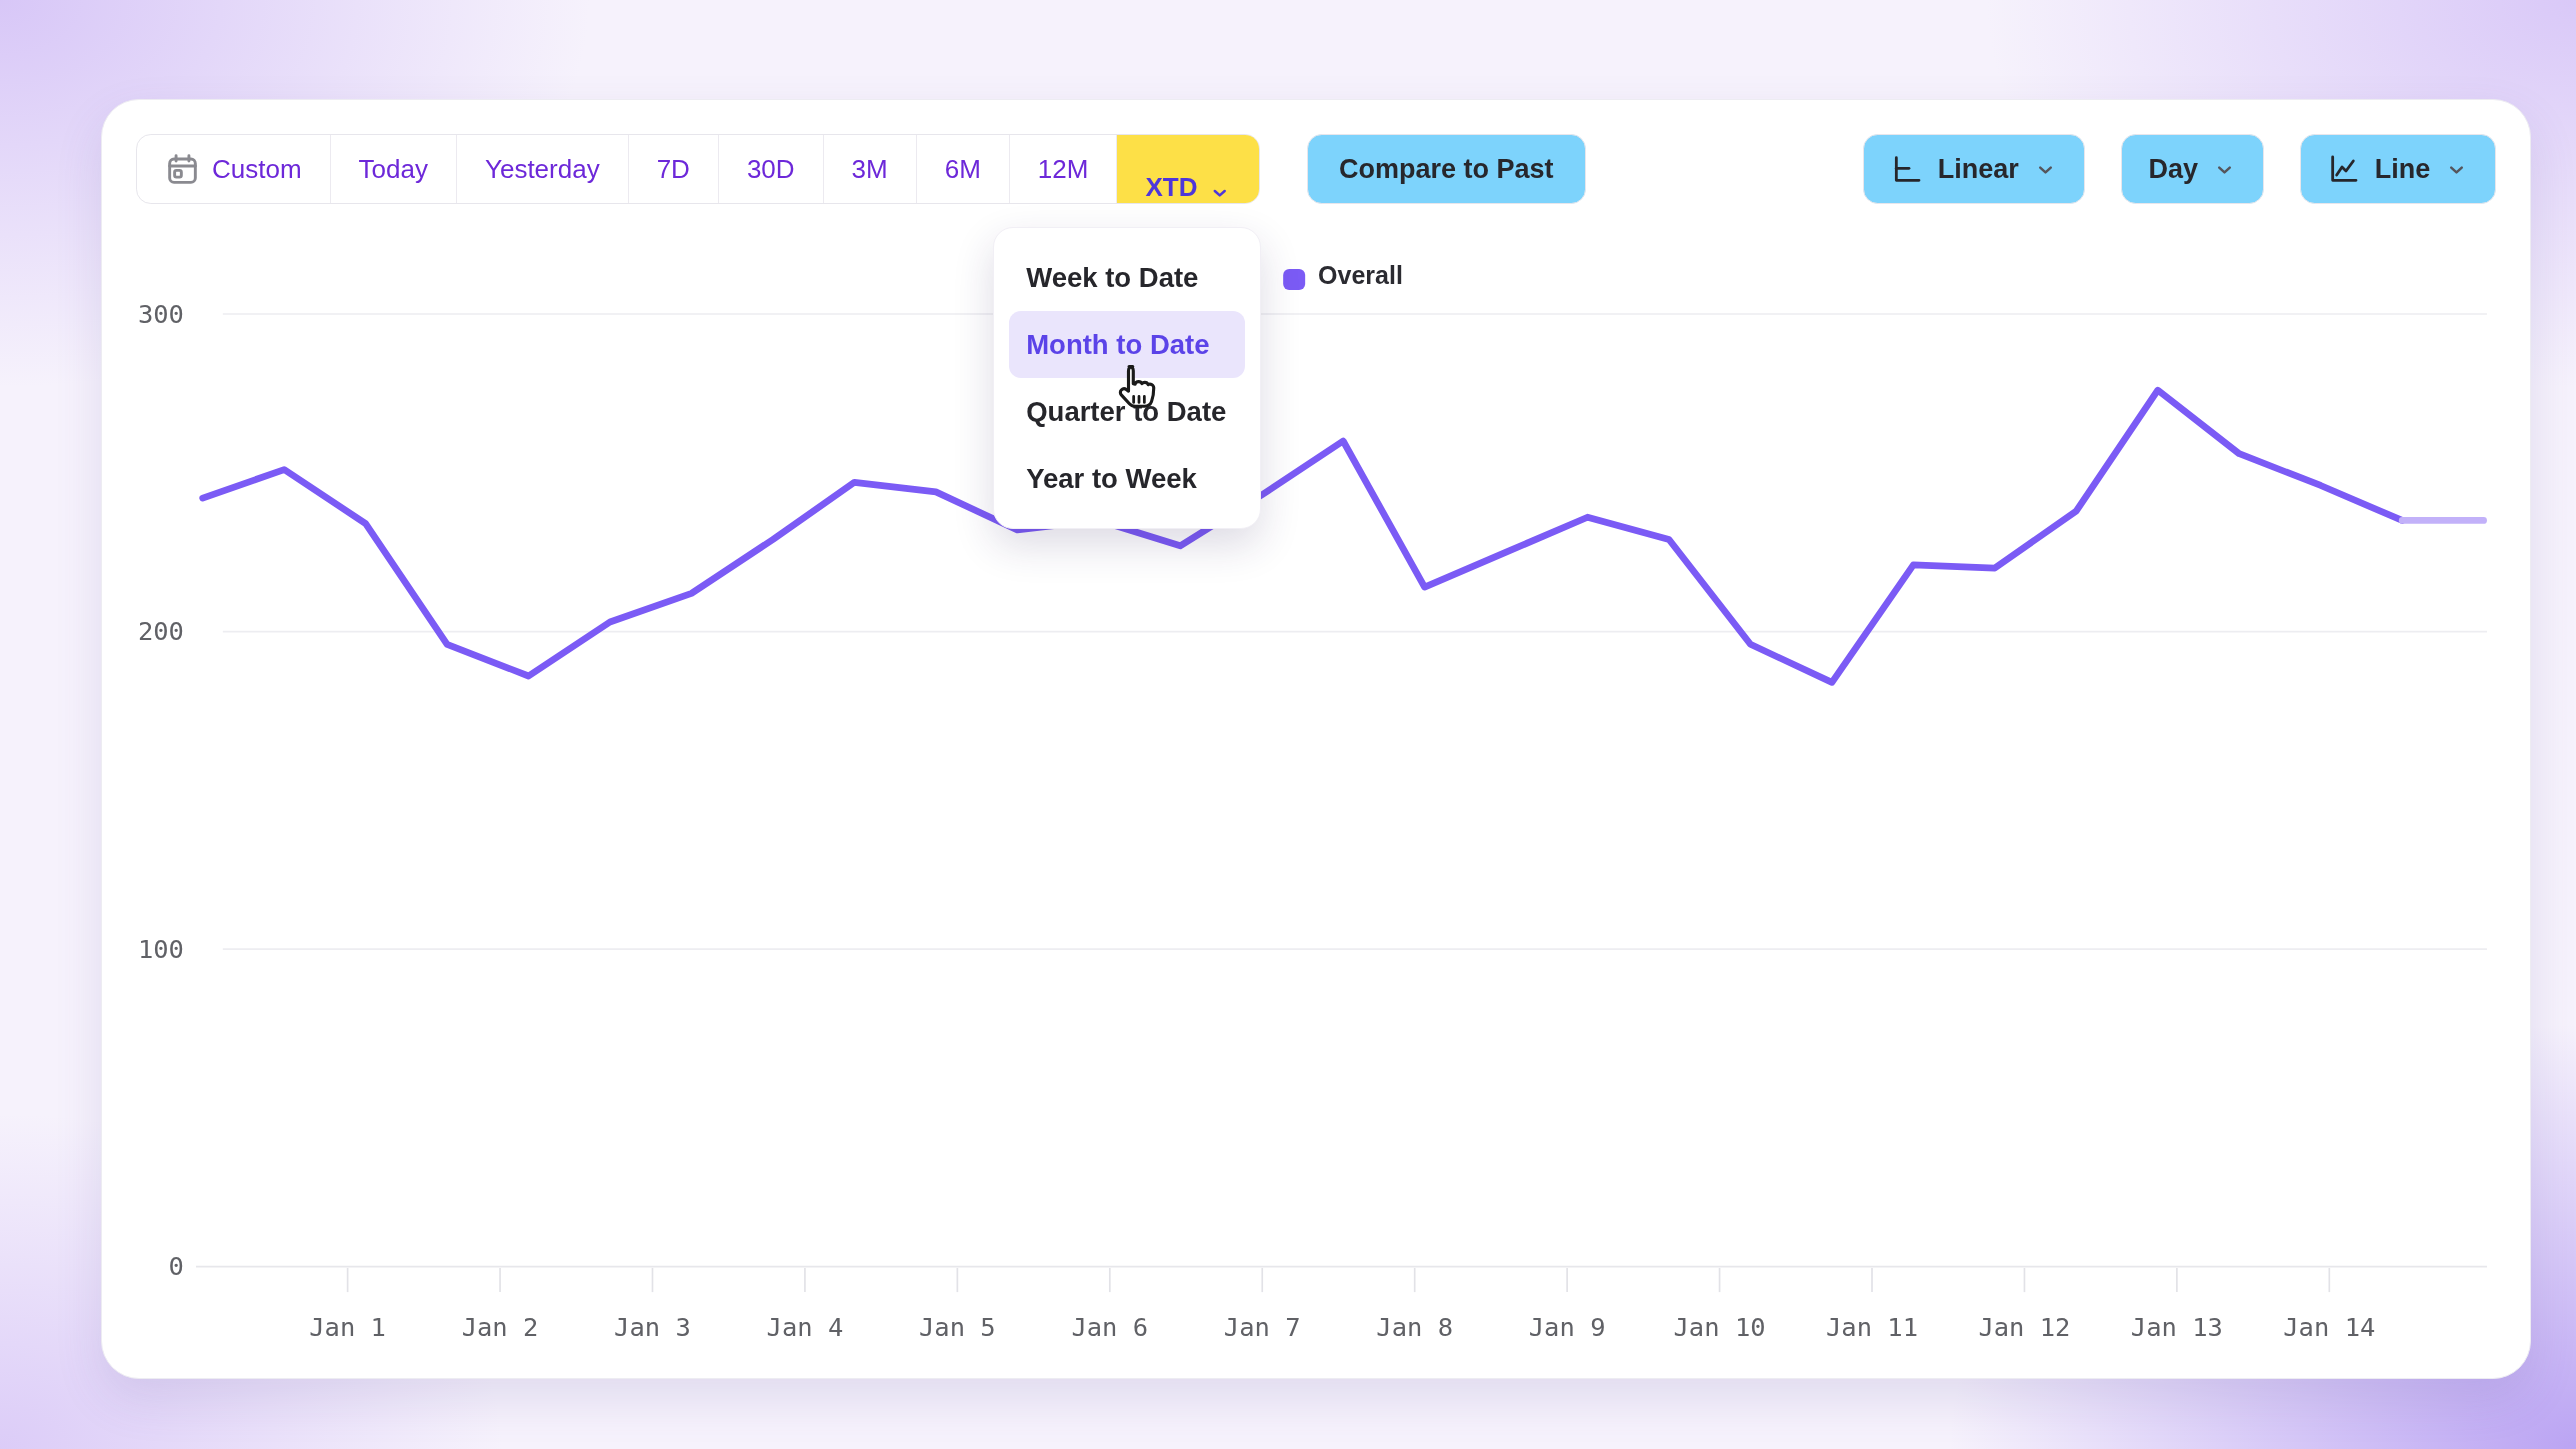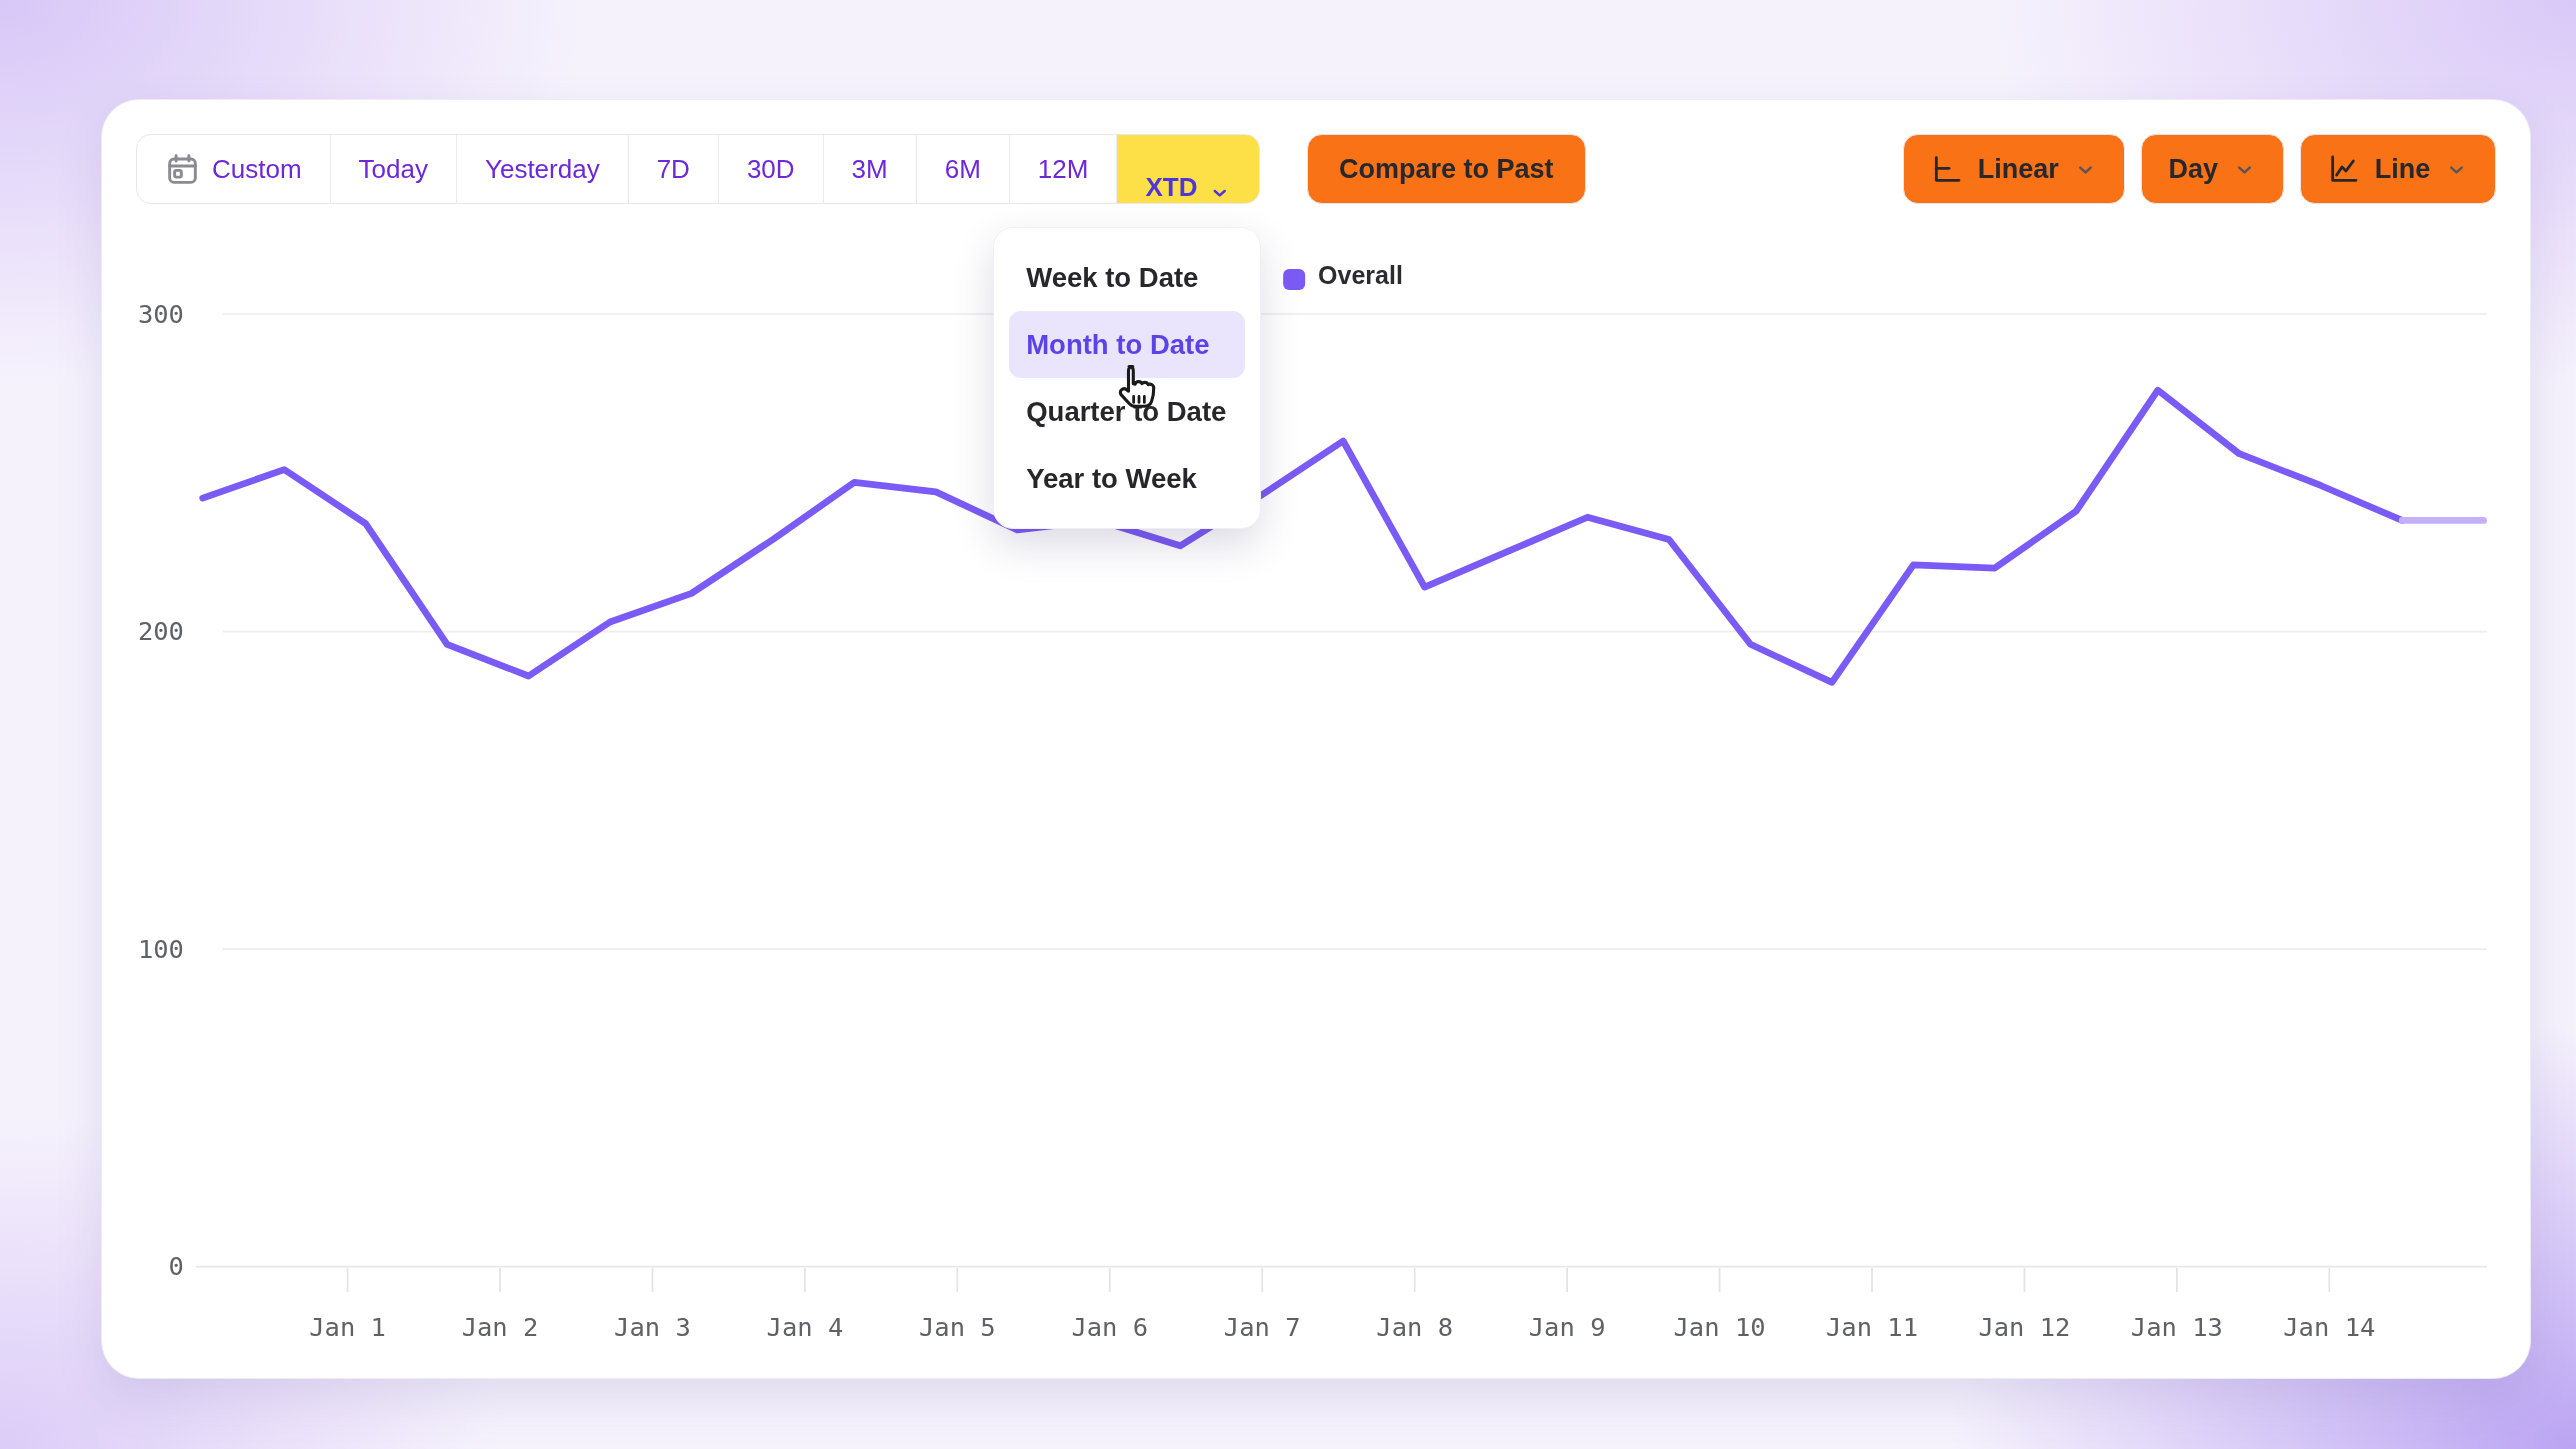--- a/index.html
+++ b/index.html
@@ -27,25 +27,25 @@
   }
   .seg-item {
     display:flex; align-items:center; gap:12px; padding:0 28px;
     font-size:26px; color:#6d28d9; cursor:pointer; white-space:nowrap;
   }
   .seg-item + .seg-item { border-left:1.3px solid #eceaf0; }
   .seg-item.selected { background:#fde047; color:#4e36da; font-weight:700;align-items:flex-end; }
   .seg-item.selected .chev { color:#4e36da; }
   .btn {
     display:flex; align-items:center; gap:14.8px; height:70px; padding:0 27px;
-    background:#f97316; border:1.3px solid #e7e6ec; border-radius:14.8px;
+    background:#7dd3fc; border:1.3px solid #e7e6ec; border-radius:14.8px;
     font-size:27px; font-weight:600; color:#27272c; cursor:pointer; white-space:nowrap;
   }
   .compare { margin-left:47px; padding:0 31px; }
-  .right-group { margin-left:auto; display:flex; gap:16px; }
+  .right-group { margin-left:auto; display:flex; gap:36px; }
   .chev { display:inline-flex; color:#55555c; }
   .icon { display:inline-flex; color:#8a8a90; }
   .dark-icon { color:#26262b; }
   
   .dropdown {
     position:absolute; left:891px; top:127px; width:268px; z-index:5;
     background:#fff; border:0.7px solid #f1eff5; border-radius:20px; padding:16px 14.8px;
     box-shadow:0 16px 40px rgba(45,30,90,.16);
   }
   .dd-item {

